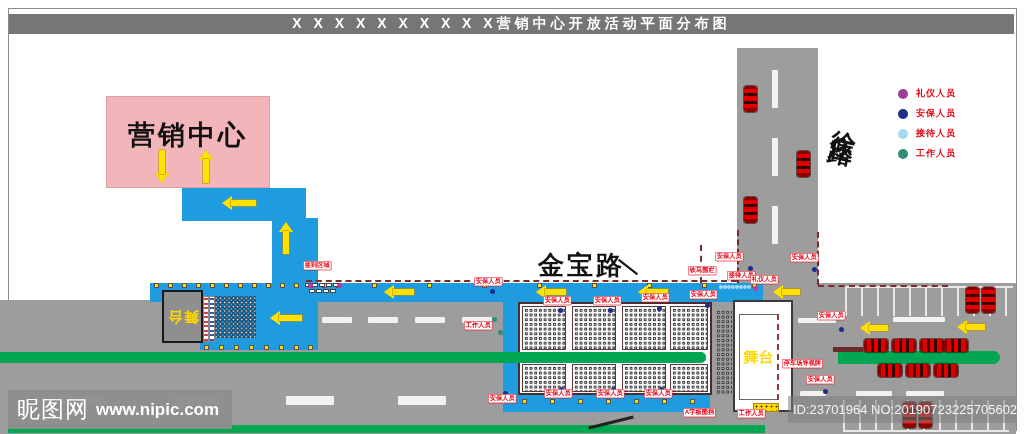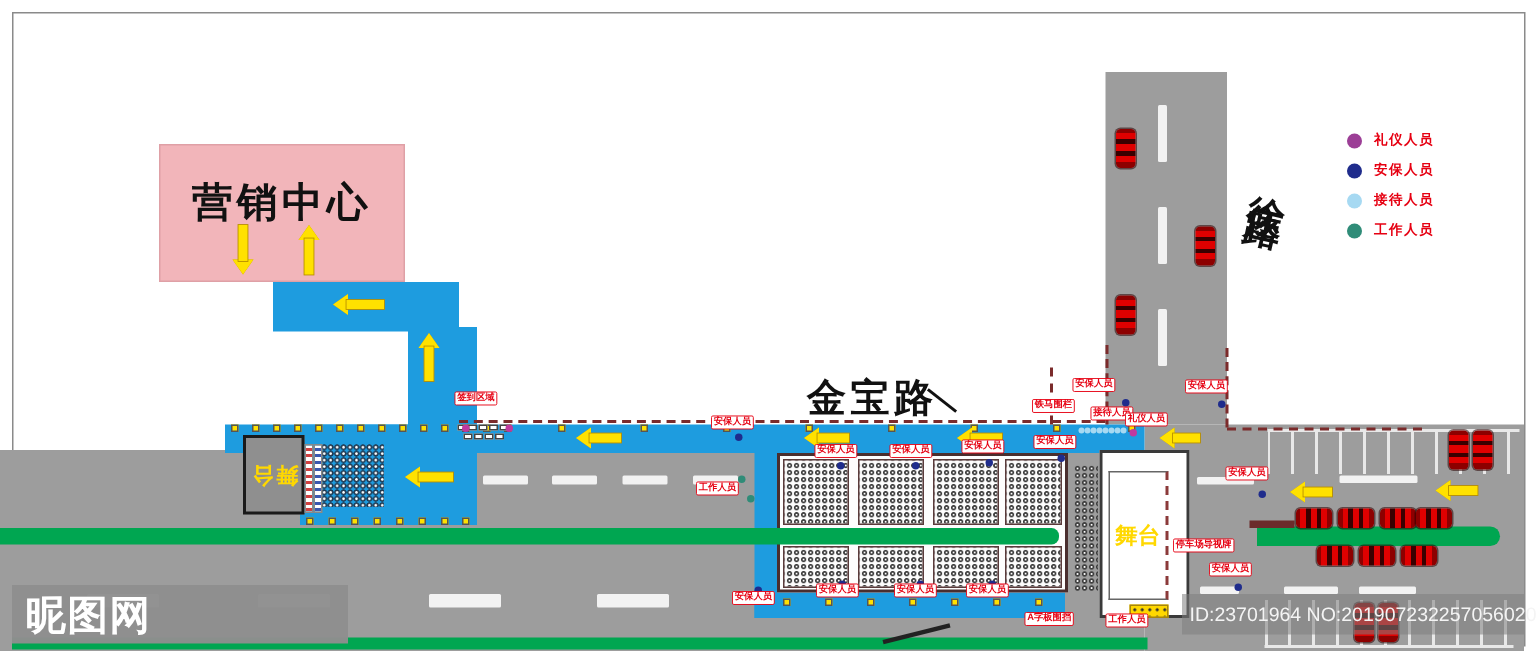--- a/index.html
+++ b/index.html
@@ -92,32 +92,35 @@
   .arrow.up::after{content:"";position:absolute;top:9px;bottom:0;left:50%;margin-left:-3px;width:6px;background:#FFE100;box-shadow:0 0 0 0.6px #b99000;}
   .arrow.up::before{content:"";position:absolute;top:0;left:50%;margin-left:-7px;width:0;height:0;
       border-left:7px solid transparent;border-right:7px solid transparent;border-bottom:10px solid #FFE100;filter:drop-shadow(0 0 0.5px #b99000);}
   .arrow.down::after{content:"";position:absolute;bottom:9px;top:0;left:50%;margin-left:-3px;width:6px;background:#FFE100;box-shadow:0 0 0 0.6px #b99000;}
   .arrow.down::before{content:"";position:absolute;bottom:0;left:50%;margin-left:-7px;width:0;height:0;
       border-left:7px solid transparent;border-right:7px solid transparent;border-top:10px solid #FFE100;filter:drop-shadow(0 0 0.5px #b99000);}
   .diag{position:absolute;background:#222;z-index:20;}
   
   .wm-left{left:8px;top:390px;width:224px;height:39px;background:rgba(142,142,142,0.97);z-index:60;
            display:flex;align-items:center;gap:7px;padding-left:9px;box-sizing:border-box;}
-  .wm-logo{color:#fff;font-weight:bold;font-size:27px;letter-spacing:1px;}
+  .wm-logo{color:#fff;font-weight:normal;font-size:23px;letter-spacing:1px;}
   .wm-url{color:#fff;font-weight:bold;font-size:17px;}
   .wm-right{left:788px;top:396px;width:228px;height:27px;background:rgba(125,125,125,0.55);z-index:60;
             display:flex;align-items:center;padding-left:5px;box-sizing:border-box;}
   .wm-right span{color:#f4f4f4;font-size:13px;white-space:nowrap;}
 </style>
 </head>
 <body>
 
 <div id="canvas">
 
   <div class="abs page-border"></div>
+  <div class="abs title-bar">
+    <span>X X X X X X X X X X营销中心开放活动平面分布图</span>
+  </div>
 
   <div class="abs road road-xuzhuang"></div>
   <div class="abs road road-bottom"></div>
   <div class="abs road road-right"></div>
   <div class="stalls stalls-top"></div>
   <div class="stalls stalls-bottom"></div>
 
   <div class="abs blue path-h"></div>
   <div class="abs blue path-v"></div>
   <div class="abs blue band"></div>
@@ -183,20 +186,21 @@
   <div class="fence-h" style="left:306px;top:280px;width:431px;"></div>
   <div class="fence-v" style="left:737px;top:230px;height:53px;"></div>
   <div class="fence-v" style="left:817px;top:232px;height:53px;"></div>
   <div class="fence-h" style="left:818px;top:285px;width:130px;"></div>
   <div class="fence-v" style="left:700px;top:245px;height:38px;"></div>
 
   <div class="diag" style="left:588px;top:421px;width:46px;height:3px;transform:rotate(-14deg);"></div>
 
   <div class="abs wm-left">
     <span class="wm-logo">昵图网</span>
+    <span class="wm-url">www.nipic.com</span>
   </div>
   <div class="abs wm-right">
     <span>ID:23701964 NO:20190723225705602035</span>
   </div>
 
 <div class="light" style="left: 154px; top: 283px;"></div>
     <div class="light" style="left: 168px; top: 283px;"></div>
     <div class="light" style="left: 182px; top: 283px;"></div>
     <div class="light" style="left: 196px; top: 283px;"></div>
     <div class="light" style="left: 210px; top: 283px;"></div>

